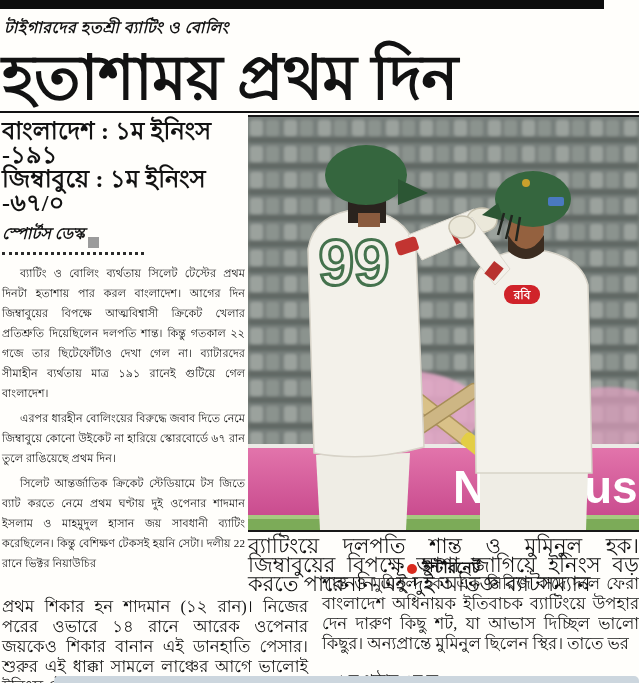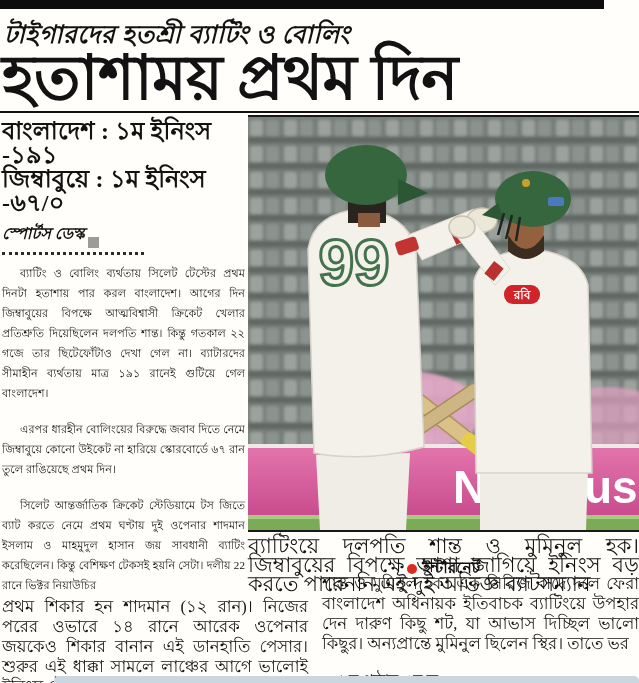--- a/index.html
+++ b/index.html
@@ -6,39 +6,39 @@
   html,body { background:#e9e9e9; }
   .page {
     position:relative; width:639px; height:683px;
     background:#fffefb; overflow:hidden;
     font-family:"Liberation Serif", serif; color:#121212;
     margin:0 auto;
   }
   .top-rule { position:absolute; left:0; top:0; width:604px; height:9px; background:#0d0d0d; }
   .kicker {
     position:absolute; left:4px; top:15px; width:600px;
-    font-size:25px; font-style:italic; font-weight:600; letter-spacing:.5px;
+    font-size:16px; font-style:italic; font-weight:600; letter-spacing:.5px;
   }
   .headline {
     position:absolute; left:2px; top:44px; width:630px;
     font-size:62px; font-weight:800; letter-spacing:-.5px; line-height:1.1;
   }
   .head-rule { position:absolute; left:0; top:111px; width:639px; height:2px; background:#111; }
 
   .left-col { position:absolute; left:2px; top:119px; width:243px; }
   .score { font-size:24px; font-weight:800; line-height:24px; letter-spacing:.2px; }
   .byline-row { margin-top:6px; display:flex; align-items:flex-end; gap:3px;font-style:italic; }
   .byline { font-size:16px; font-weight:700; }
   .byline-sq { width:11px; height:11px; background:#9b9b9b; display:inline-block; }
   .dotted { width:142px; height:4px; border-bottom:3px dotted #2b2b2b; margin:3px 0 8px 0; }
   .body-par {
     font-size:11px; line-height:20px; text-align:justify;
     text-indent:18px; letter-spacing:.1px;
   }
-  .body-par + .body-par { margin-top:16px; }
+  .body-par + .body-par { margin-top:5px; }
 
   .photo-frame {
     position:absolute; left:248px; top:115px; width:391px; height:417px;
     border-top:2px solid #181818; border-bottom:2px solid #181818; background:#7d847f;
   }
   .caption {
     position:absolute; left:248px; top:537px; width:391px;
     font-size:21px; font-weight:400; line-height:19px; text-align:justify;
   }
   .credit-wrap { position:absolute; left:248px; top:556px; width:391px; text-align:center; font-size:15.5px; font-weight:700; }

